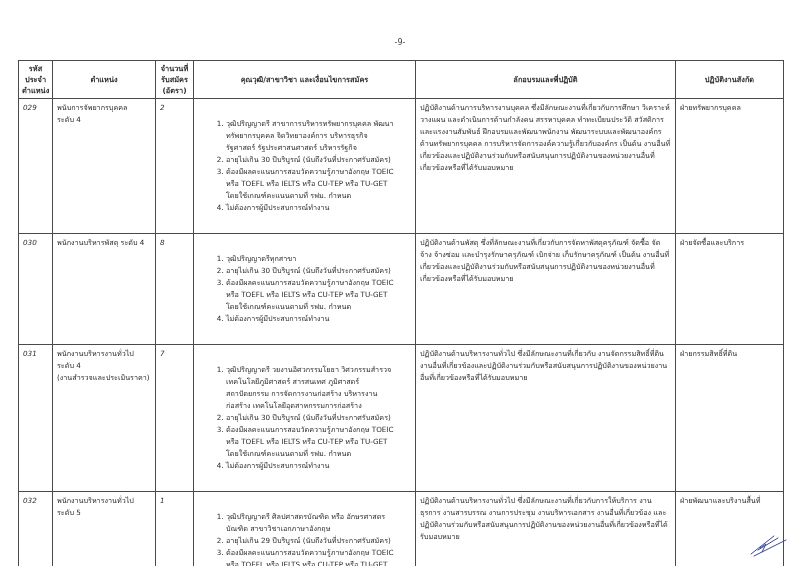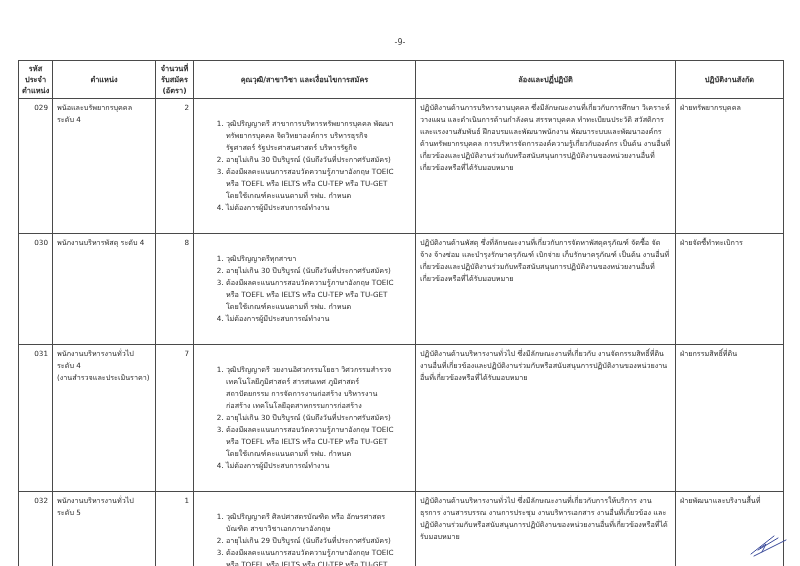--- a/index.html
+++ b/index.html
@@ -8,21 +8,21 @@
   .page-num { position: absolute; top: 38px; left: 0; width: 800px; text-align: center; font-size: 8px; color: #444; }
   table.doc { position: absolute; left: 18px; top: 60px; width: 765px; border-collapse: collapse; table-layout: fixed; }
   table.doc td, table.doc th { border: 1px solid #4a4a4a; vertical-align: top; font-size: 7.2px; line-height: 12px; padding: 3px 4px; font-weight: normal; }
   table.doc th { vertical-align: middle; text-align: center; font-weight: bold; font-size: 7.4px; line-height: 11px; padding: 2px 3px; }
   .c-code { width: 34px; text-align: center; }
   .c-pos { width: 103px; }
   .c-num { width: 38px; text-align: center; }
   .c-qual { width: 222px; }
   .c-desc { width: 260px; }
   .c-dept { width: 108px; }
-  td.center { text-align: right; }
+  td.center { text-align: left; font-style: italic; }
   ol.quals { margin: 16px; padding: 0 0 0 12px; }
   ol.quals li { margin: 0; padding: 0; }
   .line { display: block; }
   .sig { position: absolute; left: 748px; top: 530px; width: 40px; height: 30px; }
 </style>
 </head>
 <body>
 
 <div class="page-num">-9-</div>
 
@@ -42,30 +42,30 @@
         <span class="line">ประจำ</span>
         <span class="line">ตำแหน่ง</span>
       </th>
       <th>ตำแหน่ง</th>
       <th>
         <span class="line">จำนวนที่</span>
         <span class="line">รับสมัคร</span>
         <span class="line">(อัตรา)</span>
       </th>
       <th>คุณวุฒิ/สาขาวิชา และเงื่อนไขการสมัคร</th>
-      <th>ลัองและปฏี่ปฏิบัติ</th>
+      <th>ลักอบรมและพี่ปฏิบัติ</th>
       <th>ปฏิบัติงานสังกัด</th>
     </tr>
   </thead>
   <tbody>
 
     <tr style="height:92px">
       <td class="center">029</td>
       <td>
-        <span class="line">พนัอและบรัพยากรบุคคล</span>
+        <span class="line">พนับการจัพยากรบุคคล</span>
         <span class="line">ระดับ 4</span>
       </td>
       <td class="center">2</td>
       <td>
         <ol class="quals">
           <li>วุฒิปริญญาตรี สาขาการบริหารทรัพยากรบุคคล พัฒนาทรัพยากรบุคคล จิตวิทยาองค์การ บริหารธุรกิจ รัฐศาสตร์ รัฐประศาสนศาสตร์ บริหารรัฐกิจ</li>
           <li>อายุไม่เกิน 30 ปีบริบูรณ์ (นับถึงวันที่ประกาศรับสมัคร)</li>
           <li>ต้องมีผลคะแนนการสอบวัดความรู้ภาษาอังกฤษ TOEIC หรือ TOEFL หรือ IELTS หรือ CU-TEP หรือ TU-GET โดยใช้เกณฑ์คะแนนตามที่ รฟม. กำหนด</li>
           <li>ไม่ต้องการผู้มีประสบการณ์ทำงาน</li>
         </ol>
@@ -82,21 +82,21 @@
       <td class="center">8</td>
       <td>
         <ol class="quals">
           <li>วุฒิปริญญาตรีทุกสาขา</li>
           <li>อายุไม่เกิน 30 ปีบริบูรณ์ (นับถึงวันที่ประกาศรับสมัคร)</li>
           <li>ต้องมีผลคะแนนการสอบวัดความรู้ภาษาอังกฤษ TOEIC หรือ TOEFL หรือ IELTS หรือ CU-TEP หรือ TU-GET โดยใช้เกณฑ์คะแนนตามที่ รฟม. กำหนด</li>
           <li>ไม่ต้องการผู้มีประสบการณ์ทำงาน</li>
         </ol>
       </td>
       <td>ปฏิบัติงานด้านพัสดุ ซึ่งที่ลักษณะงานที่เกี่ยวกับการจัดหาพัสดุครุภัณฑ์ จัดซื้อ จัดจ้าง จ้างซ่อม และบำรุงรักษาครุภัณฑ์ เบิกจ่าย เก็บรักษาครุภัณฑ์ เป็นต้น งานอื่นที่เกี่ยวข้องและปฏิบัติงานร่วมกับหรือสนับสนุนการปฏิบัติงานของหน่วยงานอื่นที่เกี่ยวข้องหรือที่ได้รับมอบหมาย</td>
-      <td>ฝ่ายจัดซื้ทำทะเบิการ</td>
+      <td>ฝ่ายจัดซื้อและบริการ</td>
     </tr>
 
     <tr style="height:125px">
       <td class="center">031</td>
       <td>
         <span class="line">พนักงานบริหารงานทั่วไป</span>
         <span class="line">ระดับ 4</span>
         <span class="line">(งานสำรวจและประเมินราคา)</span>
       </td>
       <td class="center">7</td>

